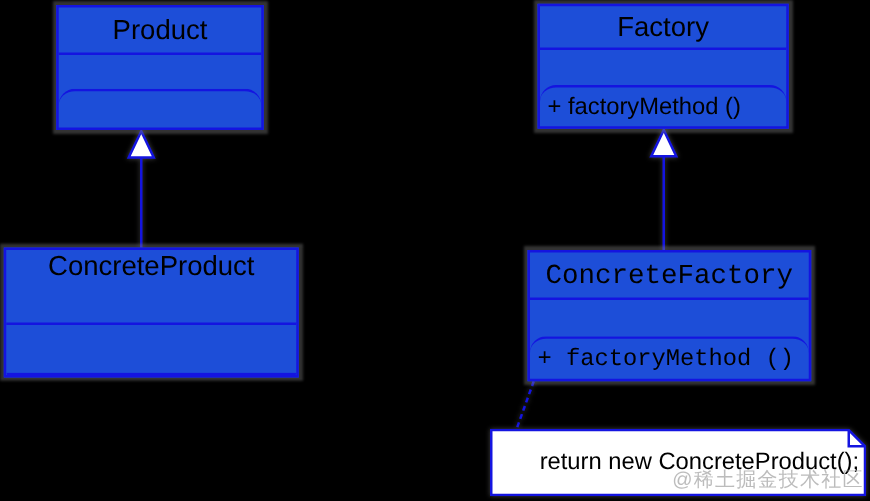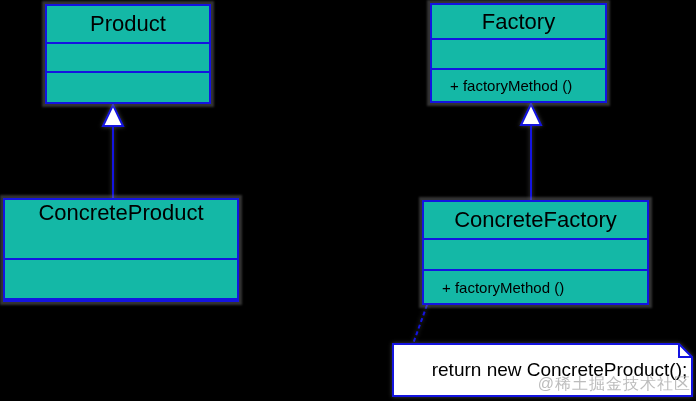--- a/index.html
+++ b/index.html
@@ -3,43 +3,43 @@
 <meta charset="utf-8">
 <style>
   html,body{margin:0;padding:0;background:#000;}
   *{box-sizing:border-box;}
   .stage{
     position:relative;width:696px;height:401px;background:#000000;
     font-family:"Liberation Sans","DejaVu Sans",sans-serif;overflow:hidden;
   }
   
   .uml-class{
-    position:absolute;background:#14b8a6;border:2px solid #1414e0;
+    position:absolute;background:#1d4ed8;border:2px solid #1414e0;
     display:flex;flex-direction:column;
     box-shadow:0 0 2px 3px rgba(128,128,128,0.40);
   }
   .uml-class .title{
     display:flex;align-items:center;justify-content:center;
     font-size:22px;color:#000;white-space:nowrap;
   }
   .uml-class .compartment{border-top:2px solid #1414e0;}
   .uml-class .ops{
     display:flex;align-items:center;
-    font-size:15px;color:#000;padding-left:18px;white-space:nowrap;flex:1;
+    font-size:19px;color:#000;padding-left:6px;white-space:nowrap;flex:1;border-radius:13px;
   }
   #box-product          {left:45px; top:4px;  width:166px;height:100px;}
   #box-product .title   {height:36px;}
   #box-product .attrs   {height:29px;}
-  #box-factory          {left:430px;top:3px;  width:177px;height:100px;}
+  #box-factory          {left:430px;top:3px;  width:201px;height:100px;}
   #box-factory .title   {height:33px;}
   #box-factory .attrs   {height:30px;}
   #box-concrete-product        {left:3px;  top:198px;width:236px;height:104px;gap:32px;}
   #box-concrete-product .title {height:36px;}
   #box-concrete-product .attrs {height:32px;}
-  #box-concrete-factory        {left:422px;top:200px;width:227px;height:105px;}
+  #box-concrete-factory        {left:422px;top:200px;width:227px;height:105px;font-family:Liberation Mono, monospace;}
   #box-concrete-factory .title {height:36px;}
   #box-concrete-factory .attrs {height:31px;}
   
   .connector-layer{
     position:absolute;left:0;top:0;width:696px;height:401px;
     pointer-events:none;filter:drop-shadow(0 0 2px rgba(125,125,125,0.55));
   }
   
   .uml-note{position:absolute;left:392px;top:343px;width:335px;height:54px;}
   .uml-note svg{position:absolute;left:0;top:0;

